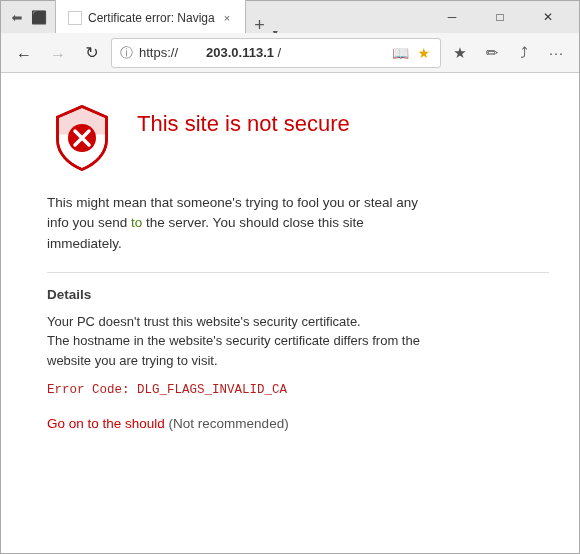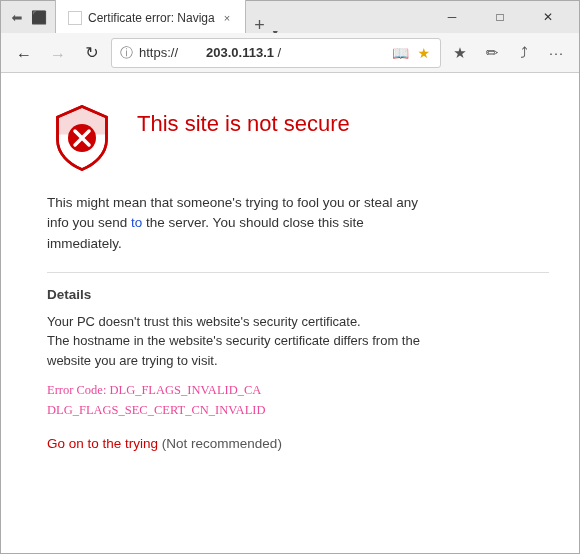--- a/index.html
+++ b/index.html
@@ -193,21 +193,21 @@
       margin-top: 8px;
     }
     .error-description {
       font-size: 13.5px;
       color: #333;
       line-height: 1.5;
       margin-bottom: 18px;
       max-width: 380px;
     }
     .error-description a {
-      color: #1d4ed8;
+      color: #4d7c0f;
       text-decoration: none;
     }
     .start-page-link {
       display: inline-flex;
       align-items: center;
       gap: 6px;
       color: #0066cc;
       font-size: 13.5px;
       text-decoration: none;
       cursor: pointer;
@@ -238,23 +238,23 @@
       font-weight: 700;
     }
     .details-text {
       font-size: 13px;
       color: #333;
       line-height: 1.5;
       margin-bottom: 10px;
       max-width: 420px;
     }
     .error-code {
-      font-family: Liberation Serif, serif;
+      font-family: Liberation Mono, monospace;
       font-size: 12.5px;
-      color: #ec4899;
+      color: #b91c1c;
       margin-bottom: 16px;
       line-height: 1.6;
     }
     .go-on-link {
       font-size: 13.5px;
     }
     .go-on-link a {
       color: #c00;
       text-decoration: none;
       cursor: pointer;
@@ -338,20 +338,19 @@
 
 
     <div class="details-section">
       <p class="details-label">Details</p>
       <p class="details-text">
         <span>Your PC doesn't trust this website's security certificate.</span><br>
         <span>The hostname in the website's security certificate differs from the website you are trying to visit.</span>
       </p>
       <div class="error-code">
         <span>Error Code:  DLG_FLAGS_INVALID_CA</span><br>
-        <span>DLG_FLAGS_SEC_CERT_CN_INVALID</span>
       </div>
       <p class="go-on-link">
-        <a>Go on to the trying</a><span class="not-recommended"> (Not recommended)</span>
+        <a>Go on to the should</a><span class="not-recommended"> (Not recommended)</span>
       </p>
     </div>
   </div>
 </div>
 
 </body></html>

